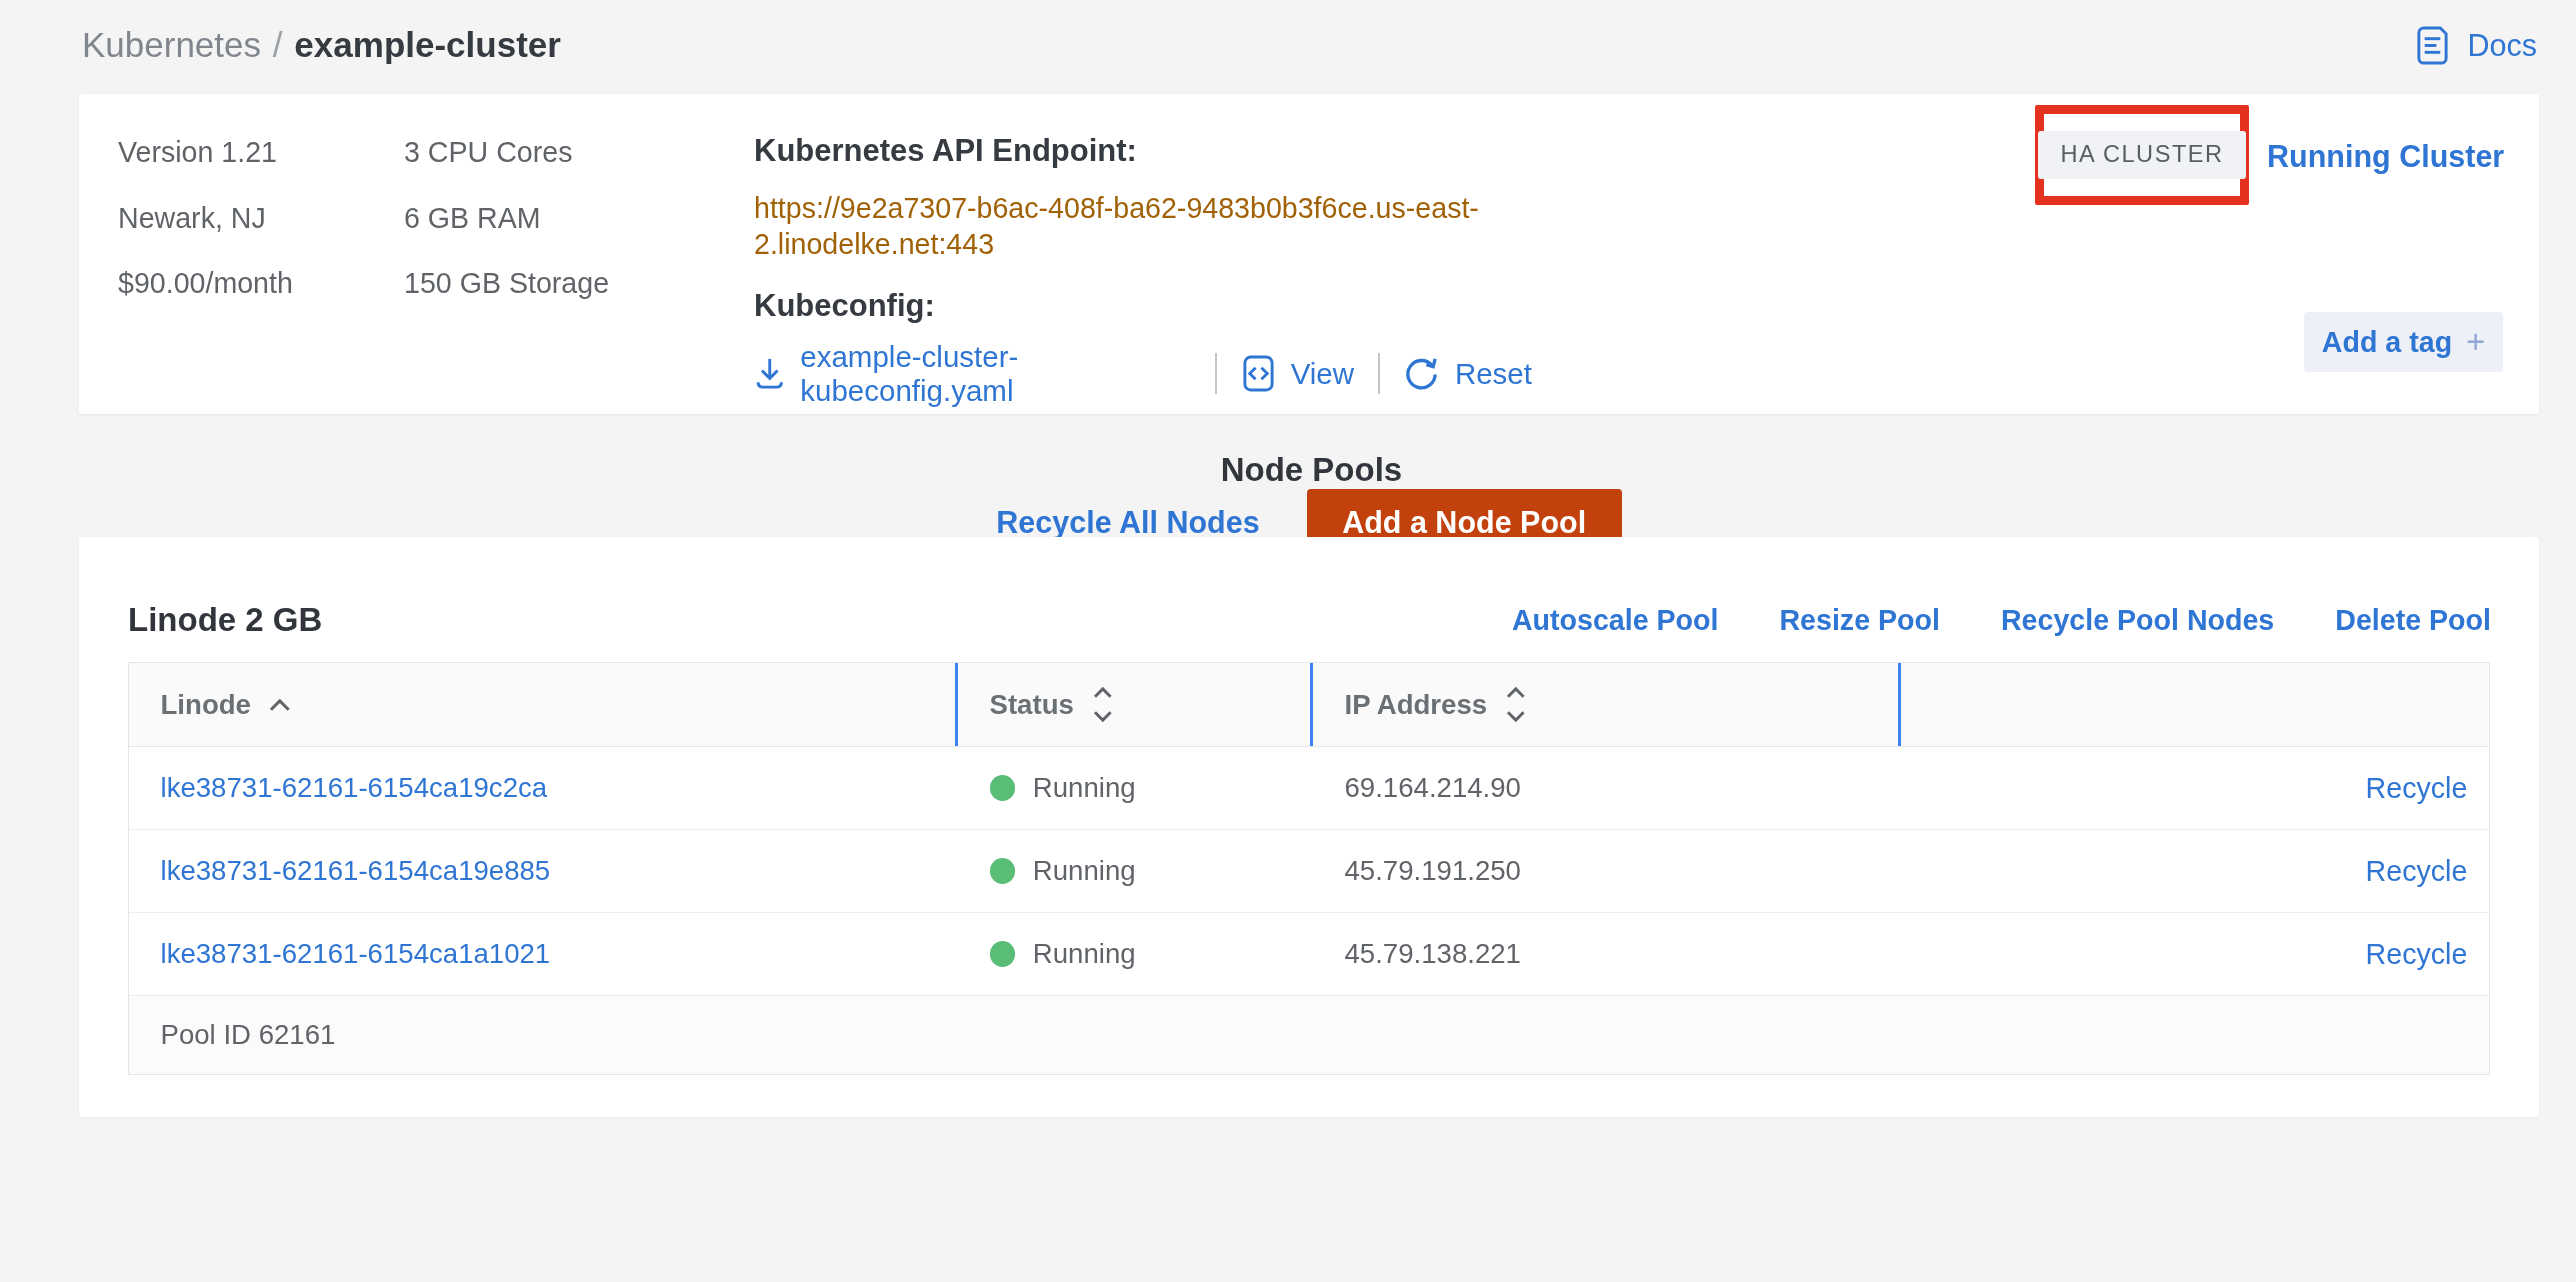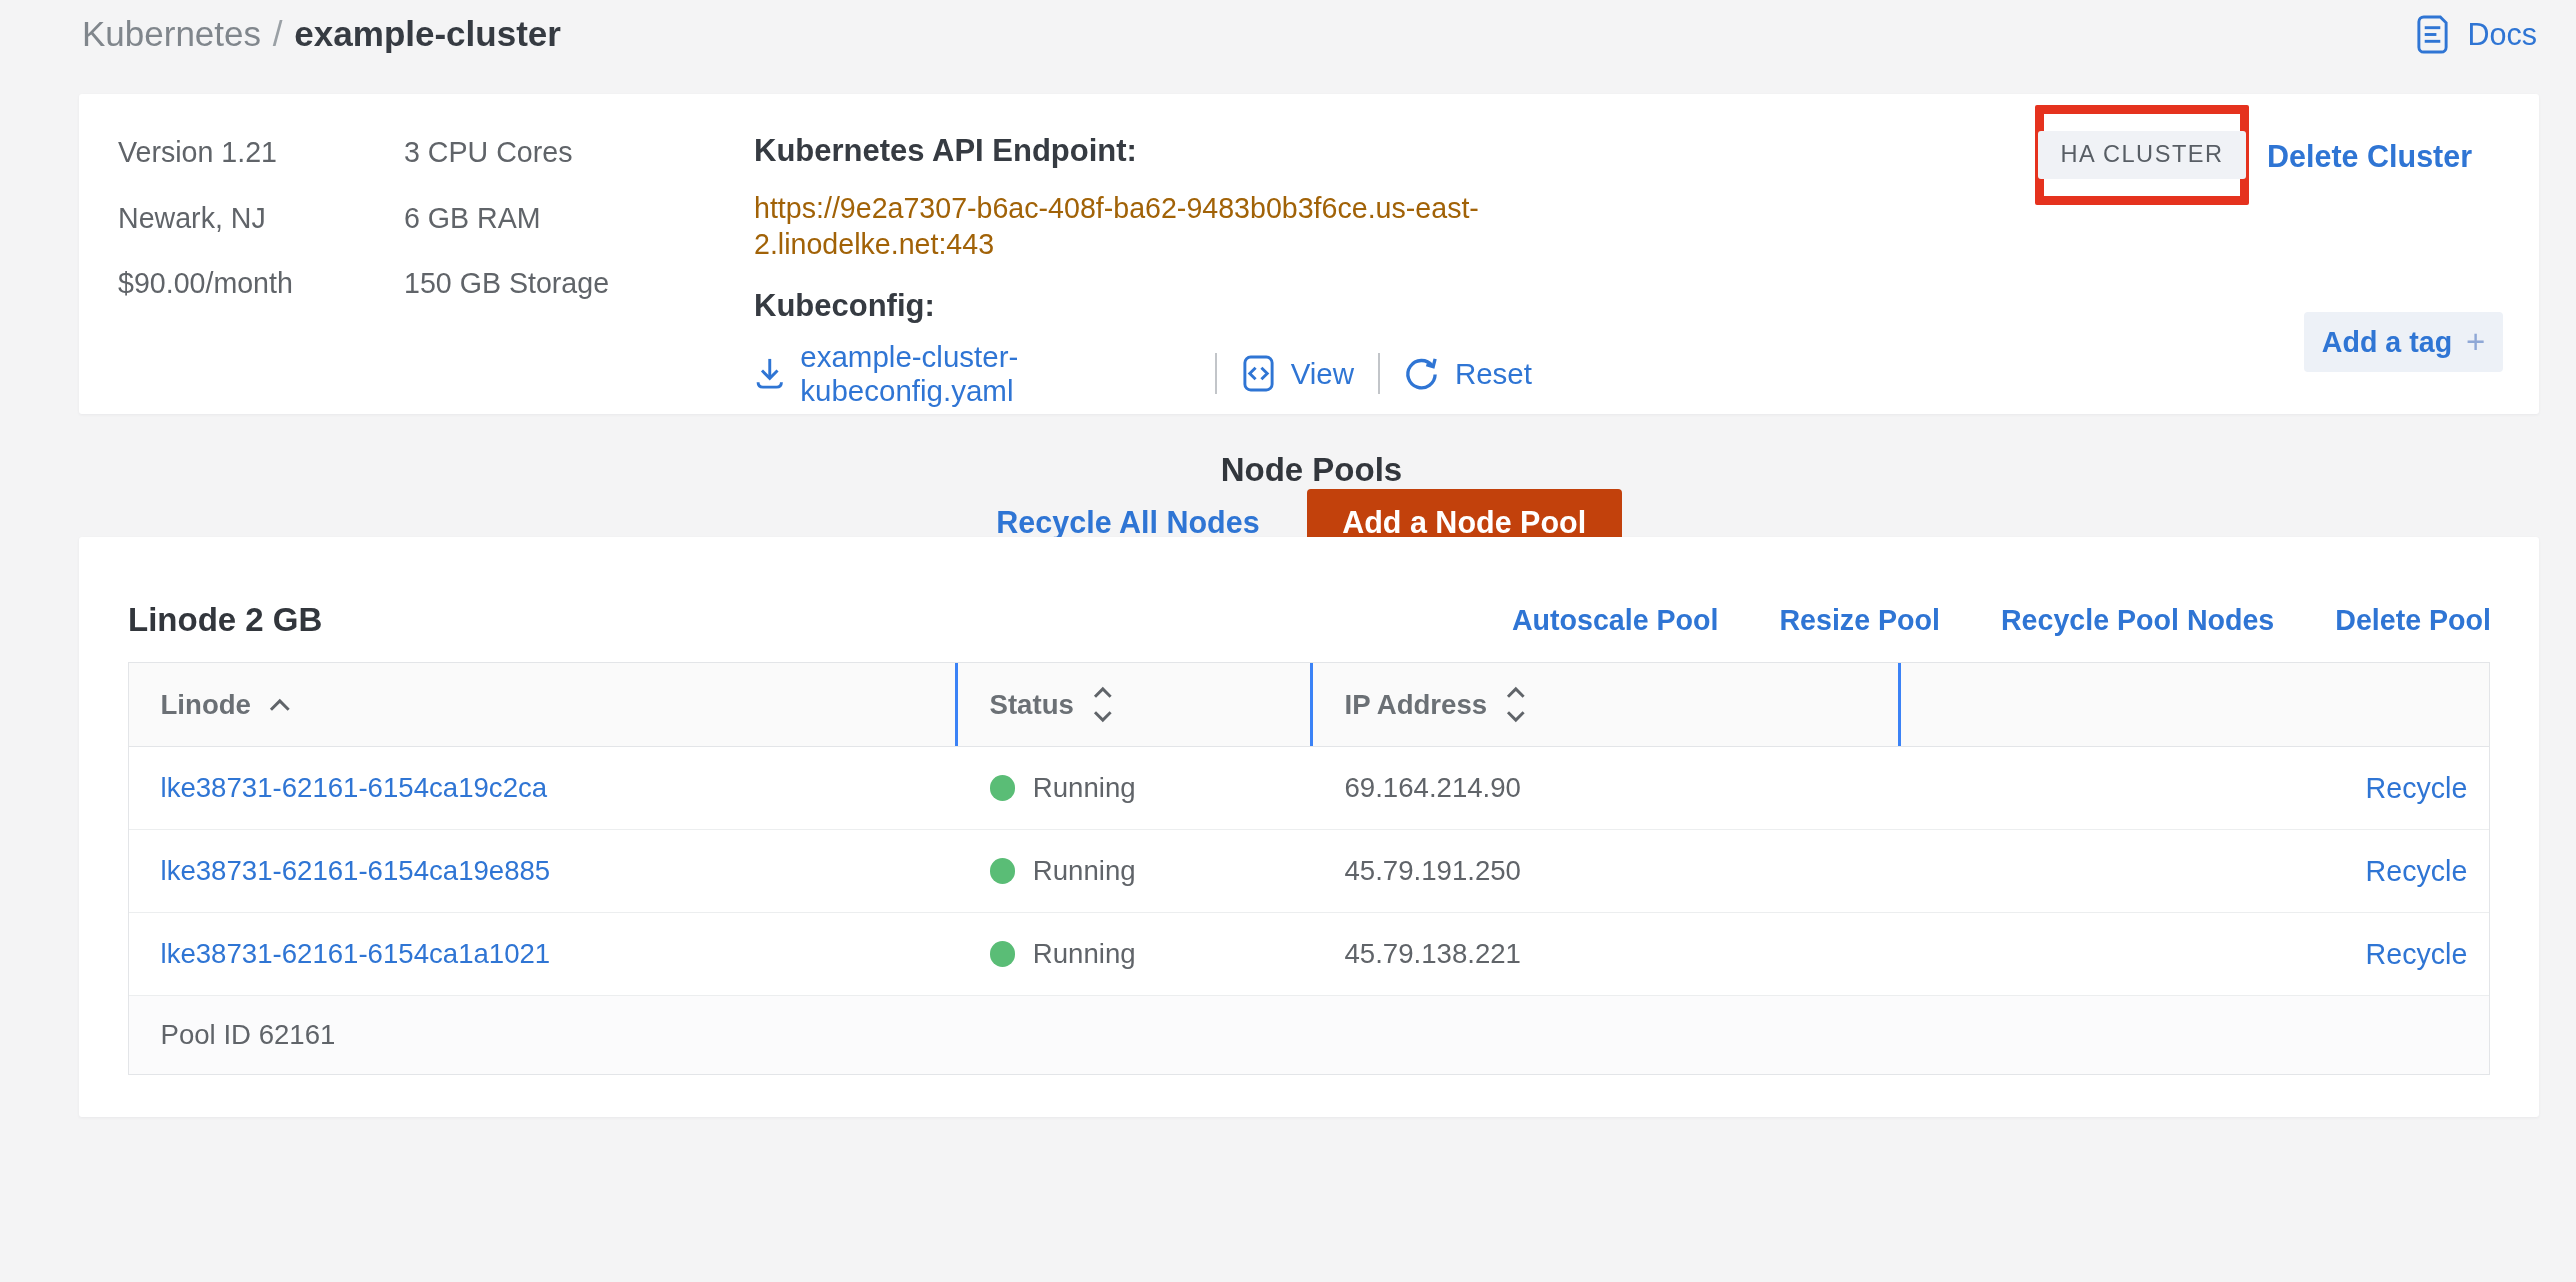--- a/index.html
+++ b/index.html
@@ -2,21 +2,21 @@
 <html><head>
 <meta charset="utf-8">
 <style>
   * { margin:0; padding:0; box-sizing:border-box; }
   html,body { background:#f4f4f5; }
   body { font-family:"Liberation Sans","DejaVu Sans",sans-serif; color:#606469; }
   .page { position:relative; width:2576px; height:1282px; background:#f4f4f5; overflow:hidden; }
 
   
   .topbar { position:absolute; left:0; top:0; width:2576px; height:77px;
-            display:flex; align-items:flex-start; justify-content:space-between;
+            display:flex; align-items:center; justify-content:space-between;
             padding:13.8px 39px 0 82px; }
   .breadcrumb { font-size:35px; display:flex; align-items:baseline; gap:11.8px; }
   .crumb-section { color:#80868c; cursor:pointer; }
   .crumb-sep { color:#9aa0a5; }
   .crumb-current { color:#363b42; font-weight:bold; }
   .docs-link { display:flex; align-items:center; gap:17px; color:#2f75d4;
                font-size:30.5px; cursor:pointer; }
 
   
   .summary-panel { position:absolute; left:79px; top:94px; width:2460px; height:320px;
@@ -156,21 +156,21 @@
             </svg>
           </span>
           <span>Reset</span>
         </span>
       </div>
     </div>
 
     <div class="annotation-box">
       <span class="ha-chip">HA CLUSTER</span>
     </div>
-    <span class="delete-cluster">Delete Cluster</span>
+    <span class="delete-cluster">Running Cluster</span>
 
     <button class="add-tag">
       <span class="tag-label">Add a tag</span>
       <span class="tag-plus">+</span>
     </button>
   </section>
 
   <div class="pools-header">
     <h2 class="pools-title">Node Pools</h2>
     <div class="pools-header-right">

